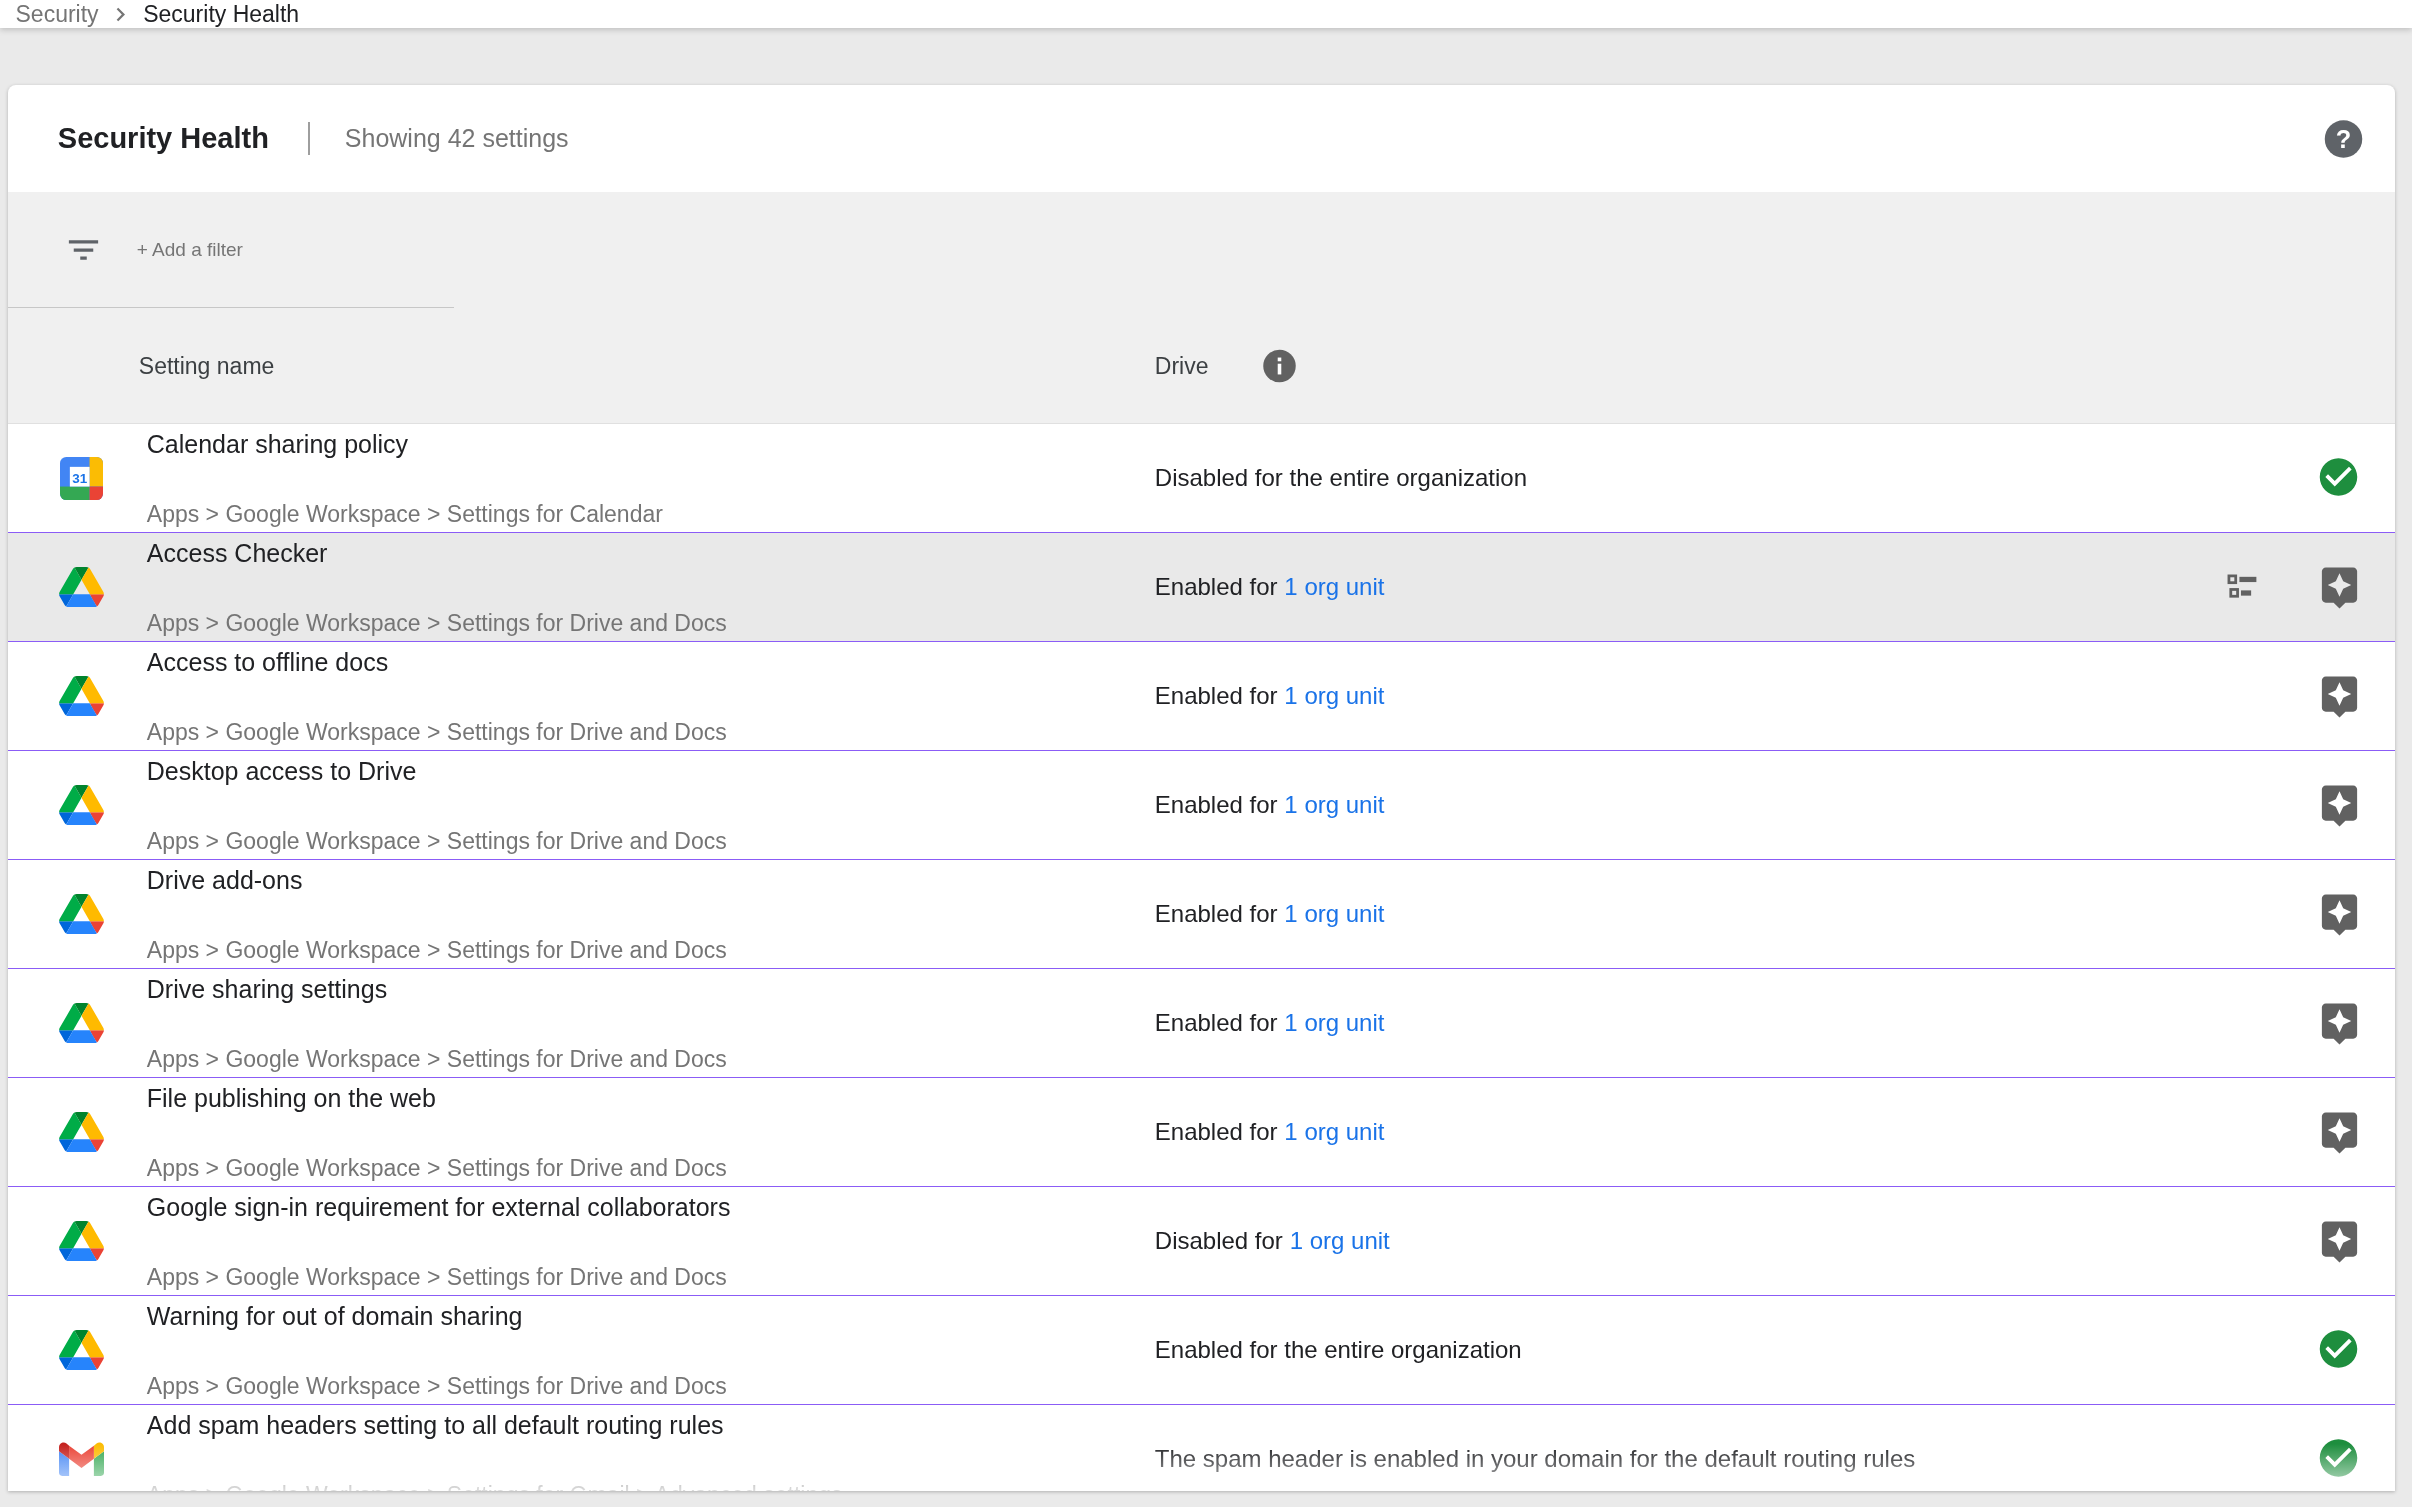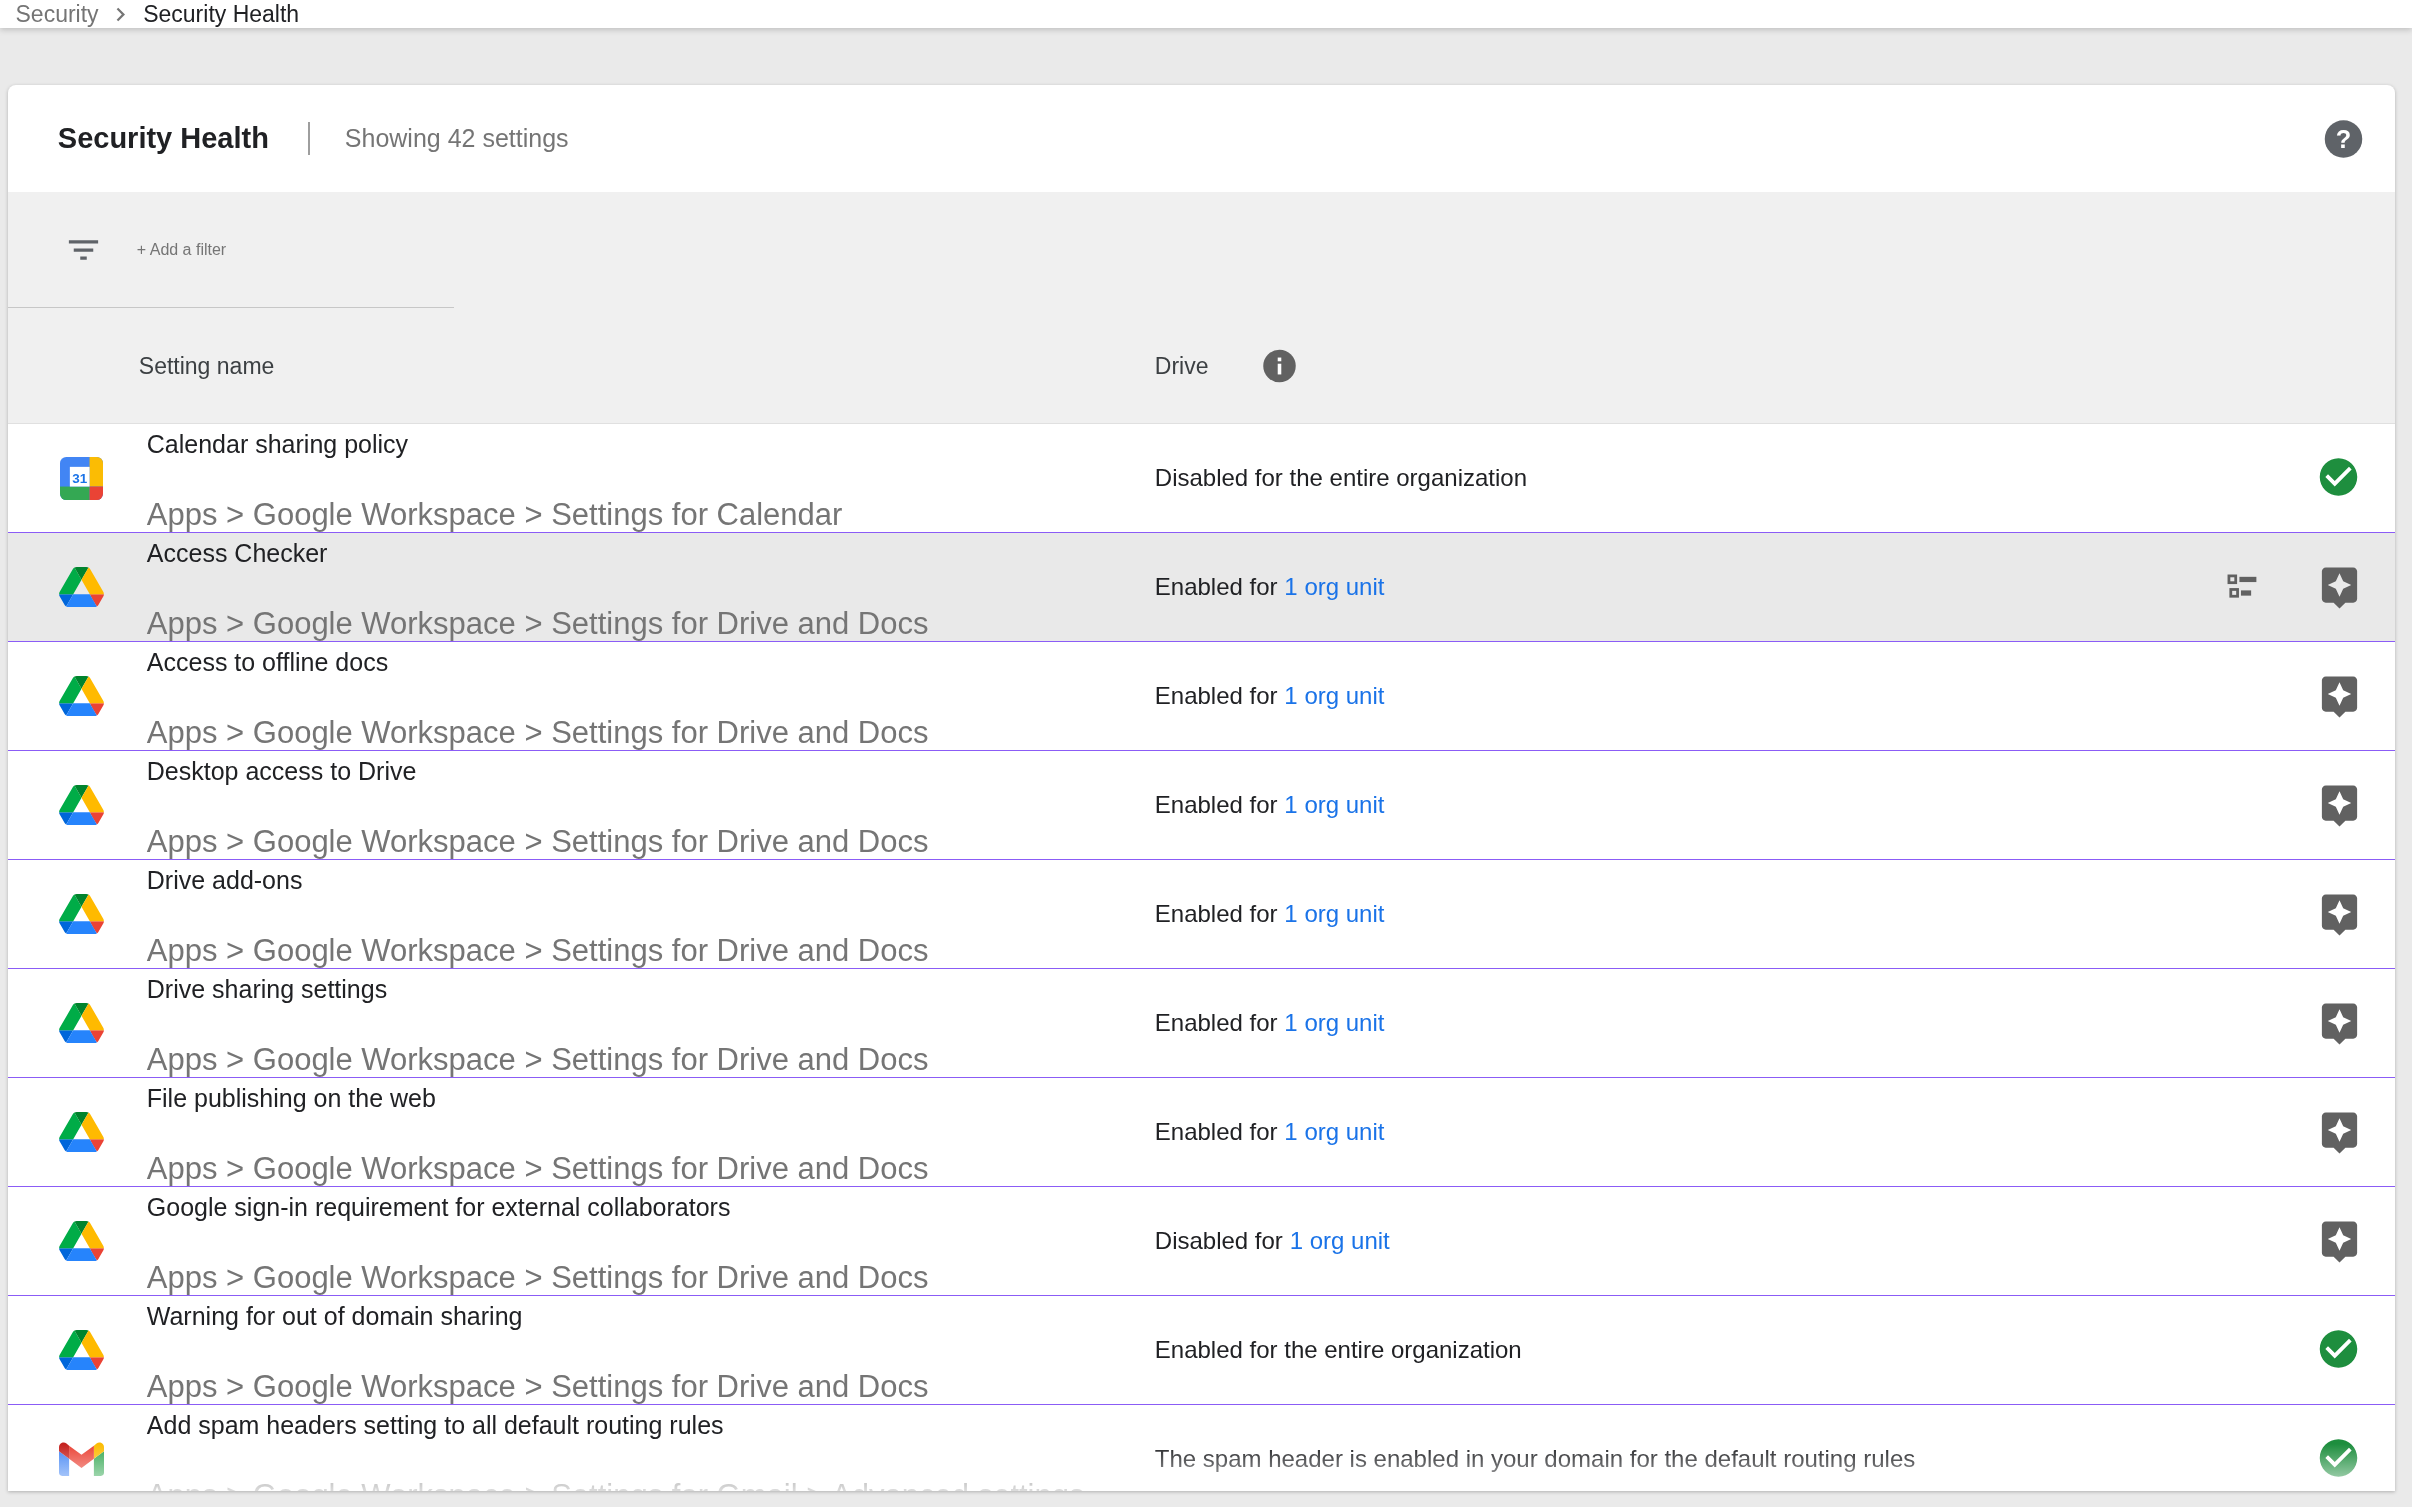--- a/index.html
+++ b/index.html
@@ -25,38 +25,38 @@
   .card-subtitle { font-size:25px; color:#757575; }
   .help-btn { position:absolute; right:29px; top:50%; transform:translateY(-50%);
     width:45px; height:45px; cursor:pointer; }
 
   
   .gray-section { background:#f0f0f0; border-bottom:1px solid #e0e0e0; }
   .filter-row { position:relative; height:116px; }
   .filter-icon { position:absolute; left:56px; top:50%; transform:translateY(-50%);
     width:39px; height:39px; cursor:pointer; }
   .add-filter { position:absolute; left:129px; top:50%; transform:translateY(-50%);
-    font-size:16px; color:#757575; cursor:pointer;text-align:center; }
+    font-size:19px; color:#757575; cursor:pointer;text-align:center; }
   .filter-underline { position:absolute; left:0; bottom:0; width:446px; height:1px; background:#c7c7c7; }
   .table-header { position:relative; height:115px; }
   .col-label { position:absolute; top:50%; transform:translateY(-50%);
     font-size:23px; font-weight:500; color:#3c4043; }
   .col-setting { left:131px; }
   .col-status { left:1147px; }
   .status-info { position:absolute; left:1252px; top:50%; transform:translateY(-50%);
     width:39px; height:39px; cursor:pointer; }
 
   
   .row { position:relative; height:109px; background:#fff; border-bottom:1px solid #8b5cf6; cursor:pointer; }
   .row.hl { background:#e9e9e9; }
   .app-icon { position:absolute; left:49px; top:50%; transform:translateY(-50%);
     width:50px; height:50px; display:flex; align-items:center; justify-content:center; }
   .row-text { position:absolute; left:139px; top:50%; transform:translateY(-50%); }
   .row-title { font-size:25px; color:#202124; line-height:36px; }
-  .row-path { font-size:31px; color:#757575; line-height:33px;margin-top:36px; }
+  .row-path { font-size:23px; color:#757575; line-height:33px;margin-top:36px; }
   .row-status { position:absolute; left:1147px; top:50%; transform:translateY(-50%);
     font-size:24px; color:#202124; white-space:nowrap; }
   .status-link { color:#1a73e8; text-decoration:none; margin-left:6.8px; cursor:pointer; }
   .ballot { position:absolute; left:2216px; top:50%; transform:translateY(-50%); width:37px; height:37px; }
   .trailing { position:absolute; left:2308px; top:50%; transform:translateY(-50%); width:47px; height:47px; }
   .trailing-rec { cursor:pointer; }
 
   .bottom-fade { position:absolute; left:0; right:0; bottom:0; height:47px; z-index:5; pointer-events:none;
     background:linear-gradient(to bottom, rgba(255,255,255,0), rgba(255,255,255,0.75)); }
 </style>

